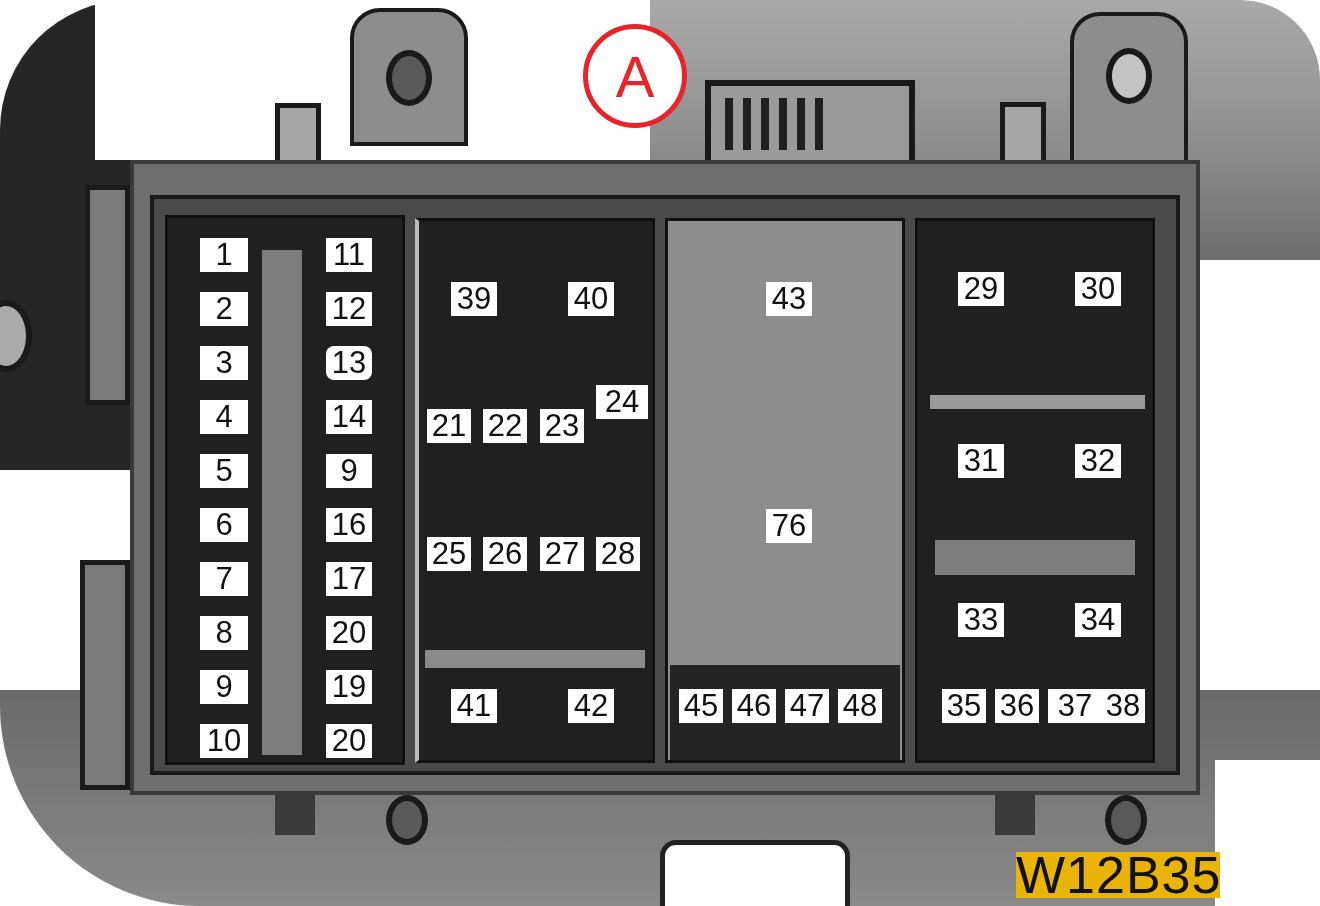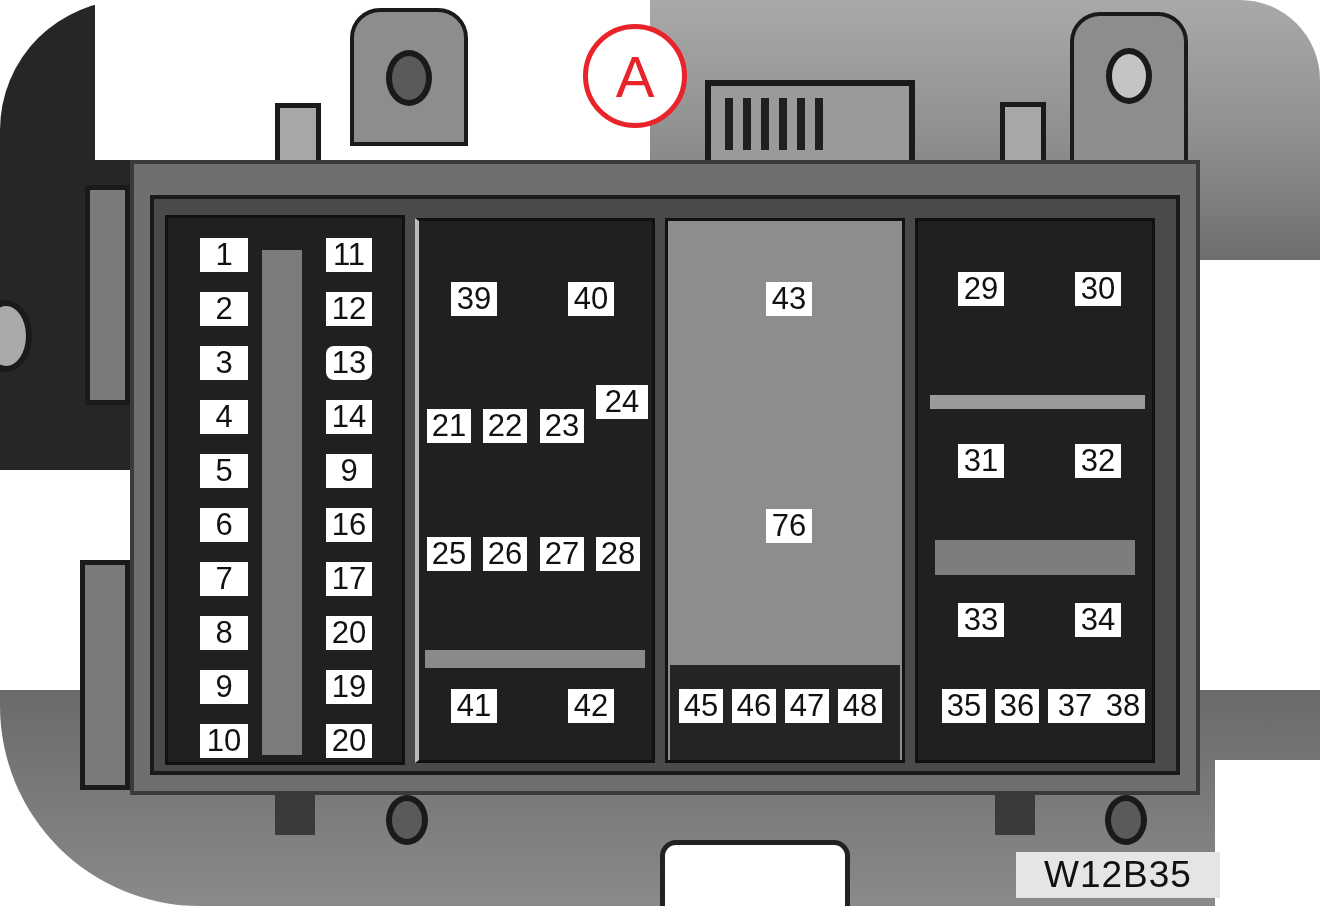--- a/index.html
+++ b/index.html
@@ -22,21 +22,21 @@
   
   .box{left:130px;top:160px;width:1070px;height:635px;background:#6f6f6f;border:4px solid #3a3a3a;box-sizing:border-box;}
   .box-rim{left:150px;top:195px;width:1030px;height:580px;background:#4a4a4a;border:4px solid #1a1a1a;box-sizing:border-box;}
   .panel{background:#202020;border:3px solid #111;box-sizing:border-box;}
   .panel.light{background:#8d8d8d;}
   .strip{background:#7c7c7c;}
   .side-tab{background:#7a7a7a;border:5px solid #1a1a1a;}
   
   .lbl{position:absolute;background:#ffffff;color:#111;font-size:31px;line-height:32px;height:34px;display:flex;align-items:center;justify-content:center;padding:0 4px;box-sizing:border-box;}
   .circleA{left:583px;top:24px;width:104px;height:104px;border:5px solid #e8232a;border-radius:50%;background:#fff;box-sizing:border-box;color:#e8232a;font-size:58px;display:flex;align-items:center;justify-content:center;}
-  .code{left:1016px;top:852px;width:204px;height:46px;background:#e5e5e5;font-size:37px;line-height:46px;color:#111;text-align:center;letter-spacing:1px;}
+  .code{left:1016px;top:852px;width:204px;height:46px;background:#eab308;font-size:52px;line-height:46px;color:#111;text-align:center;letter-spacing:1px;}
 </style>
 </head>
 <body>
 
 <div class="abs bg-gray-top"></div>
 <div class="abs bg-white-topleft"></div>
 <div class="abs bg-dark-left"></div>
 <div class="abs" style="left:0;top:0;width:290px;height:180px;background:#fff;"></div>
 <div class="abs" style="left:0;top:0;width:200px;height:470px;background:#262626;border-top-left-radius:130px;clip-path:inset(0 0 0 0);"></div>
 <div class="abs" style="left:0;top:0;width:300px;height:160px;background:#fff;"></div>

